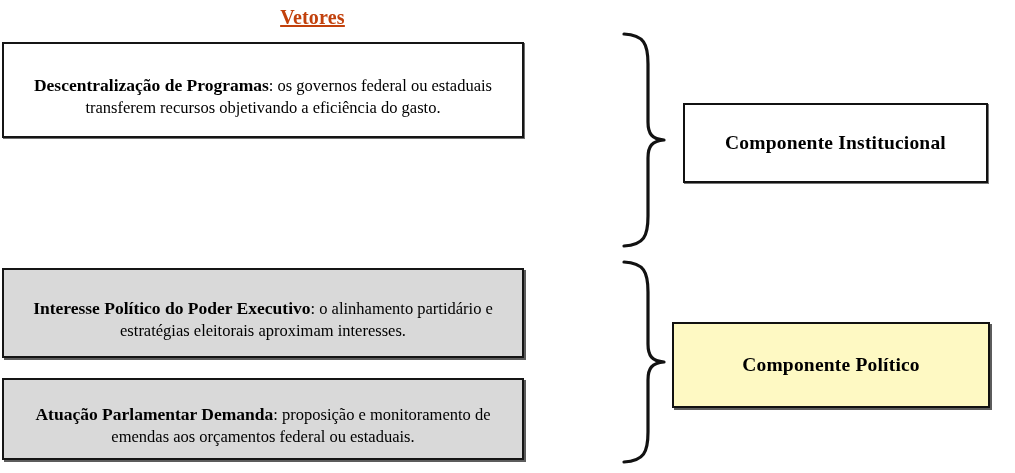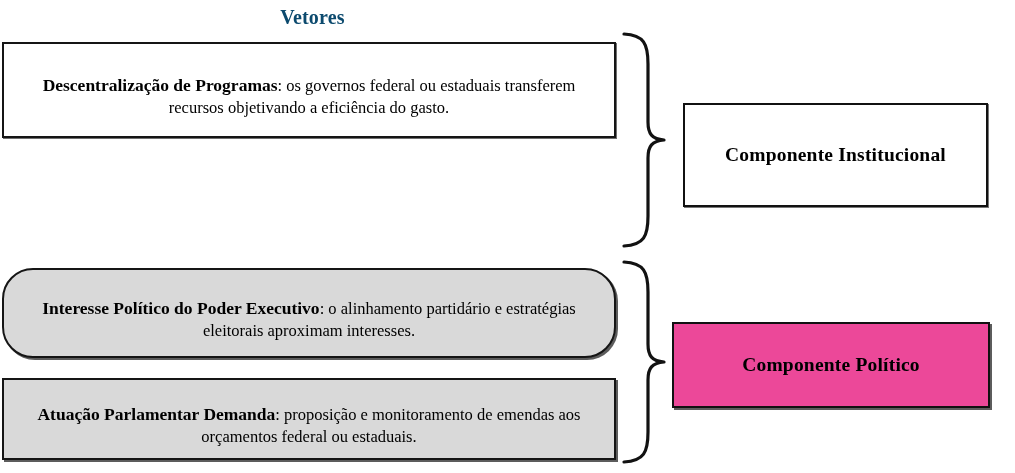--- a/index.html
+++ b/index.html
@@ -18,29 +18,30 @@
 
   
   #vetores-title {
     position: absolute;
     left: 0px;
     top: 6px;
     width: 625px;
     text-align: center;
     font-size: 20px;
     font-weight: bold;
-    color: #0c4a6e;
+    color: #c2410c;
     letter-spacing: 0.2px;
+    text-decoration: underline;
   }
 
   
   .vector-box {
     position: absolute;
     left: 2px;
-    width: 614px;
+    width: 522px;
     box-sizing: border-box;
     border: 2px solid #151515;
     display: flex;
     align-items: center;
     justify-content: center;
     padding: 20px 14px 8px 14px;
   }
   .vector-box.light {
     background: #ffffff;
     box-shadow: 1px 1px 0 0 #6f6f6f;
@@ -55,21 +56,21 @@
     line-height: 1.32;
     color: #000000;
   }
   .vector-text .lead {
     font-weight: bold;
     font-size: 17.5px;
   }
 
   #box-descentralizacao { top: 42px;  height: 96px; }
   #box-demanda          { top: 153px; height: 92px; }
-  #box-interesse        { top: 268px; height: 90px; border-radius: 31px; }
+  #box-interesse        { top: 268px; height: 90px; }
   #box-atuacao          { top: 378px; height: 82px; }
 
   
   .brace {
     position: absolute;
     left: 618px;
     width: 54px;
   }
   .brace svg { display: block; }
   #brace-institucional { top: 30px;  height: 220px; }
@@ -88,30 +89,30 @@
   .component-label {
     font-size: 19.5px;
     font-weight: bold;
     color: #000000;
     letter-spacing: 0.2px;
   }
   #component-institucional {
     left: 683px;
     top: 103px;
     width: 305px;
-    height: 104px;
+    height: 80px;
     background: #ffffff;
     box-shadow: 1px 1px 0 0 #777777;
   }
   #component-politico {
     left: 672px;
     top: 322px;
     width: 318px;
     height: 86px;
-    background: #ec4899;
+    background: #fef9c3;
     box-shadow: 2px 2px 0 0 #5c5c5c;
   }
 </style>
 </head>
 <body>
 
 <div id="canvas">
 
   <div id="vetores-title">Vetores</div>
 

